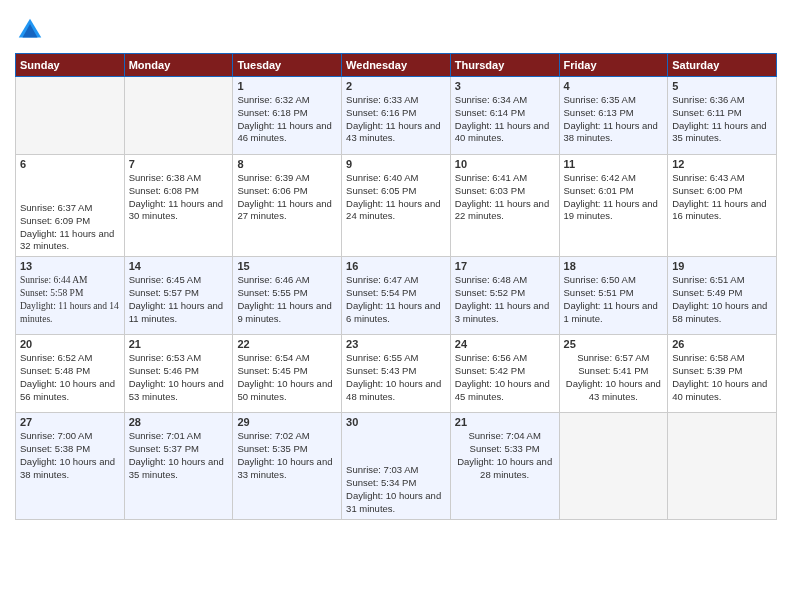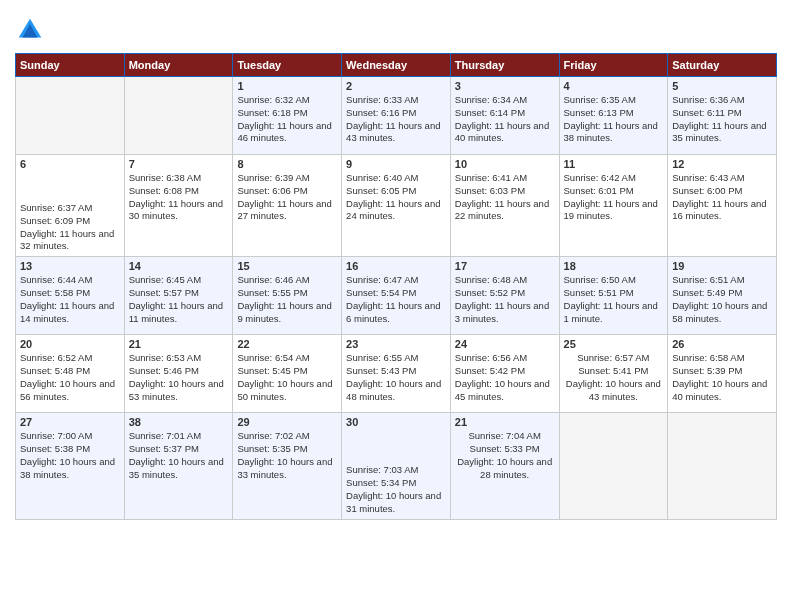--- a/index.html
+++ b/index.html
@@ -209,21 +209,21 @@
           <td>
             <div class="day-num">12</div>
             <div class="day-info" style="white-space: pre-line;">Sunrise: 6:43 AM
 Sunset: 6:00 PM
 Daylight: 11 hours and 16 minutes.</div>
           </td>
         </tr>
         <tr>
           <td>
             <div class="day-num">13</div>
-            <div class="day-info" style="white-space: pre-line;">Sunrise: 6:44 AM
+            <div class="day-info" style="white-space: pre-line; font-family: Liberation Serif, serif;">Sunrise: 6:44 AM
 Sunset: 5:58 PM
 Daylight: 11 hours and 14 minutes.</div>
           </td>
           <td>
             <div class="day-num">14</div>
             <div class="day-info" style="white-space: pre-line;">Sunrise: 6:45 AM
 Sunset: 5:57 PM
 Daylight: 11 hours and 11 minutes.</div>
           </td>
           <td>
@@ -302,21 +302,21 @@
           </td>
         </tr>
         <tr>
           <td>
             <div class="day-num">27</div>
             <div class="day-info" style="white-space: pre-line;">Sunrise: 7:00 AM
 Sunset: 5:38 PM
 Daylight: 10 hours and 38 minutes.</div>
           </td>
           <td>
-            <div class="day-num">38</div>
+            <div class="day-num">28</div>
             <div class="day-info" style="white-space: pre-line;">Sunrise: 7:01 AM
 Sunset: 5:37 PM
 Daylight: 10 hours and 35 minutes.</div>
           </td>
           <td>
             <div class="day-num">29</div>
             <div class="day-info" style="white-space: pre-line;">Sunrise: 7:02 AM
 Sunset: 5:35 PM
 Daylight: 10 hours and 33 minutes.</div>
           </td>

